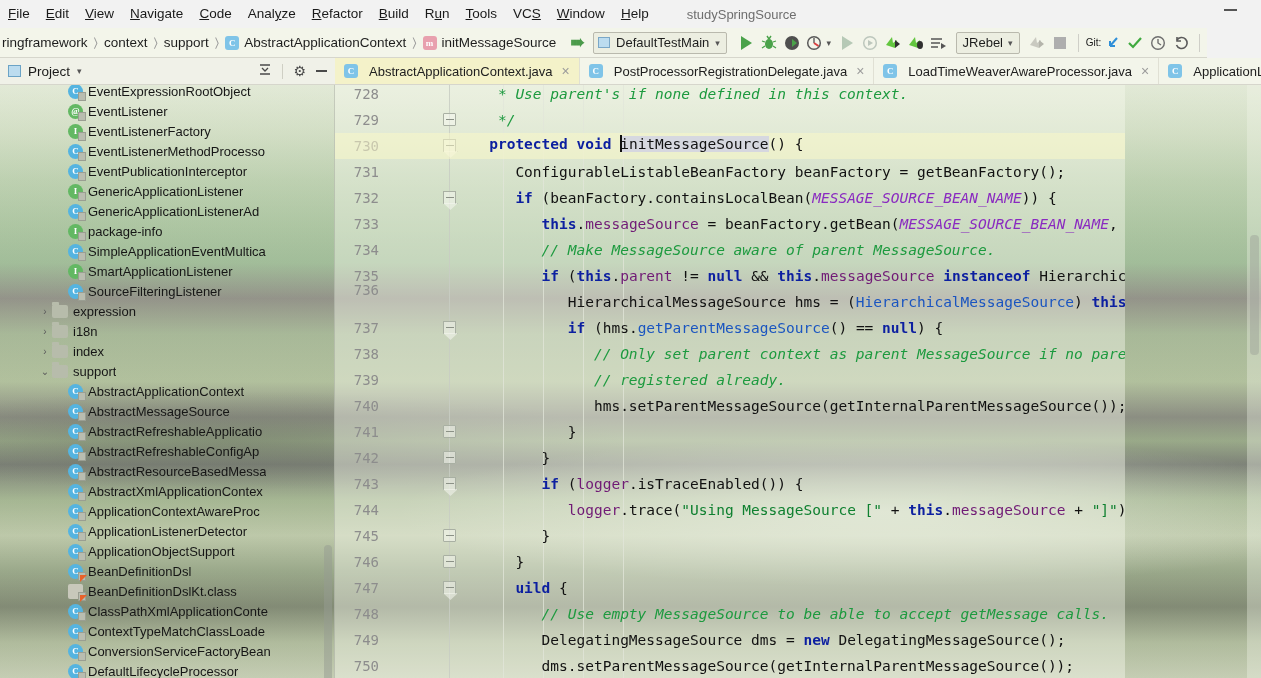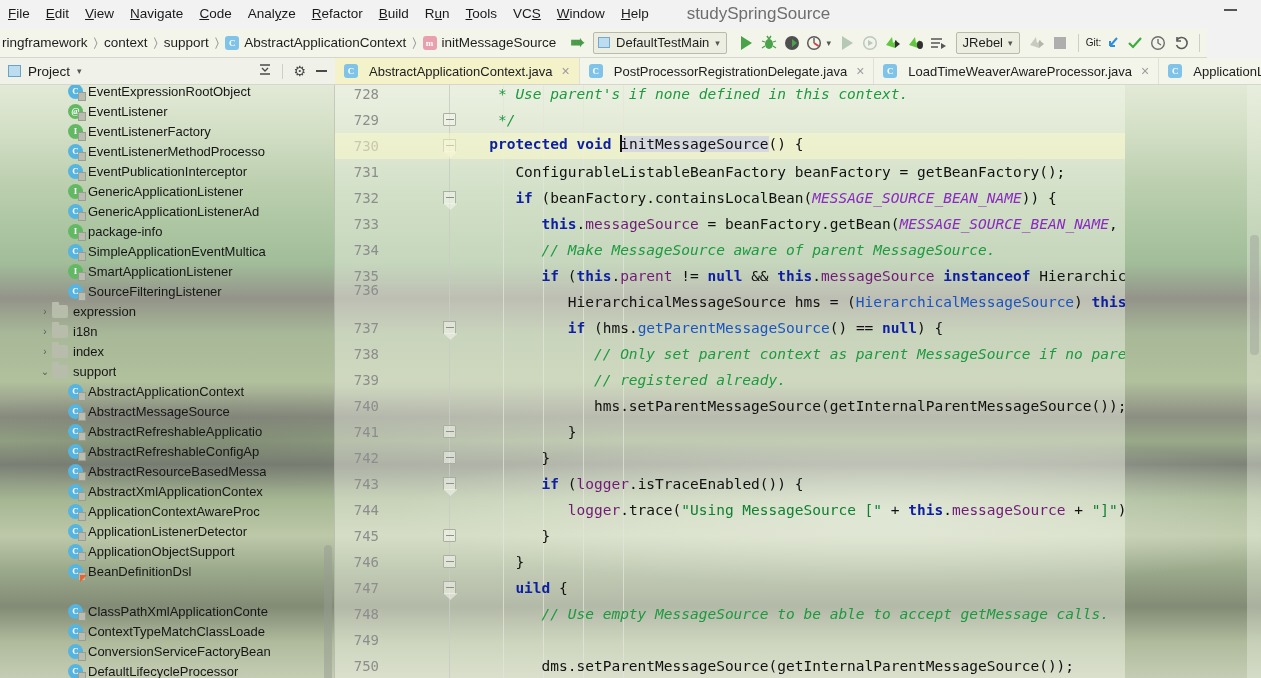--- a/index.html
+++ b/index.html
@@ -13,21 +13,21 @@
 
   
   .menubar {
     position: absolute; top: 0; left: 0; width: 1261px; height: 28px;
     background: #f2f2f2; display: flex; align-items: center;
     font-size: 13.5px; color: #1a1a1a;
   }
   .menu-item { padding: 0 8px; height: 28px; line-height: 28px; white-space: nowrap; }
   .menu-item .mn { text-decoration: underline; }
   .win-title {
-    margin-left: 30px; color: #6e6e6e; font-size: 17px;
+    margin-left: 30px; color: #6e6e6e; font-size: 13px;
   }
   .win-min {
     position: absolute; right: 24px; top: 9px;
     width: 13px; height: 2px; background: #555;
   }
 
   
   .crumbbar {
     position: absolute; top: 28px; left: 0; width: 1207px; height: 30px;
     background: #f3f5ea; display: flex; align-items: center;
@@ -417,20 +417,25 @@
       </div>
       <div class="trow" style="top: 536px; padding-left: 54px;">
         <span class="twist"></span>
         <span class="ticon cls">C</span>
         <span class="tlabel">ContextTypeMatchClassLoade</span>
       </div>
       <div class="trow" style="top: 516px; padding-left: 54px;">
         <span class="twist"></span>
         <span class="ticon cls">C</span>
         <span class="tlabel">ClassPathXmlApplicationConte</span>
+      </div>
+      <div class="trow" style="top: 496px; padding-left: 54px;">
+        <span class="twist"></span>
+        <span class="ticon file"></span>
+        <span class="tlabel">BeanDefinitionDslKt.class</span>
       </div>
       <div class="trow" style="top: 476px; padding-left: 54px;">
         <span class="twist"></span>
         <span class="ticon kt">C</span>
         <span class="tlabel">BeanDefinitionDsl</span>
       </div>
       <div class="trow" style="top: 456px; padding-left: 54px;">
         <span class="twist"></span>
         <span class="ticon cls">C</span>
         <span class="tlabel">ApplicationObjectSupport</span>
@@ -632,20 +637,21 @@
         <div class="line" style="top: 282px;"><span class="cm">               // registered already.</span></div>
         <div class="line" style="top: 308px;"><span class="pln">               hms.setParentMessageSource(getInternalParentMessageSource());</span></div>
         <div class="line" style="top: 334px;"><span class="pln">            }</span></div>
         <div class="line" style="top: 360px;"><span class="pln">         }</span></div>
         <div class="line" style="top: 386px;"><span class="pln">         </span><span class="kw">if</span><span class="pln"> (</span><span class="fld">logger</span><span class="pln">.isTraceEnabled()) {</span></div>
         <div class="line" style="top: 412px;"><span class="pln">            </span><span class="fld">logger</span><span class="pln">.trace(</span><span class="str">"Using MessageSource ["</span><span class="pln"> + </span><span class="kw">this</span><span class="pln">.</span><span class="fld">messageSource</span><span class="pln"> + </span><span class="str">"]"</span><span class="pln">);</span></div>
         <div class="line" style="top: 438px;"><span class="pln">         }</span></div>
         <div class="line" style="top: 464px;"><span class="pln">      }</span></div>
         <div class="line" style="top: 490px;"><span class="pln">      </span><span class="kw">uild</span><span class="pln"> {</span></div>
         <div class="line" style="top: 516px;"><span class="cm">         // Use empty MessageSource to be able to accept getMessage calls.</span></div>
+        <div class="line" style="top: 542px;"><span class="pln">         DelegatingMessageSource dms = </span><span class="kw">new</span><span class="pln"> DelegatingMessageSource();</span></div>
         <div class="line" style="top: 568px;"><span class="pln">         dms.setParentMessageSource(getInternalParentMessageSource());</span></div>
       </div>
 
   </div>
 
   <div class="scrollstrip">
     <div class="scrollthumb"></div>
   </div>
 
 </div>

